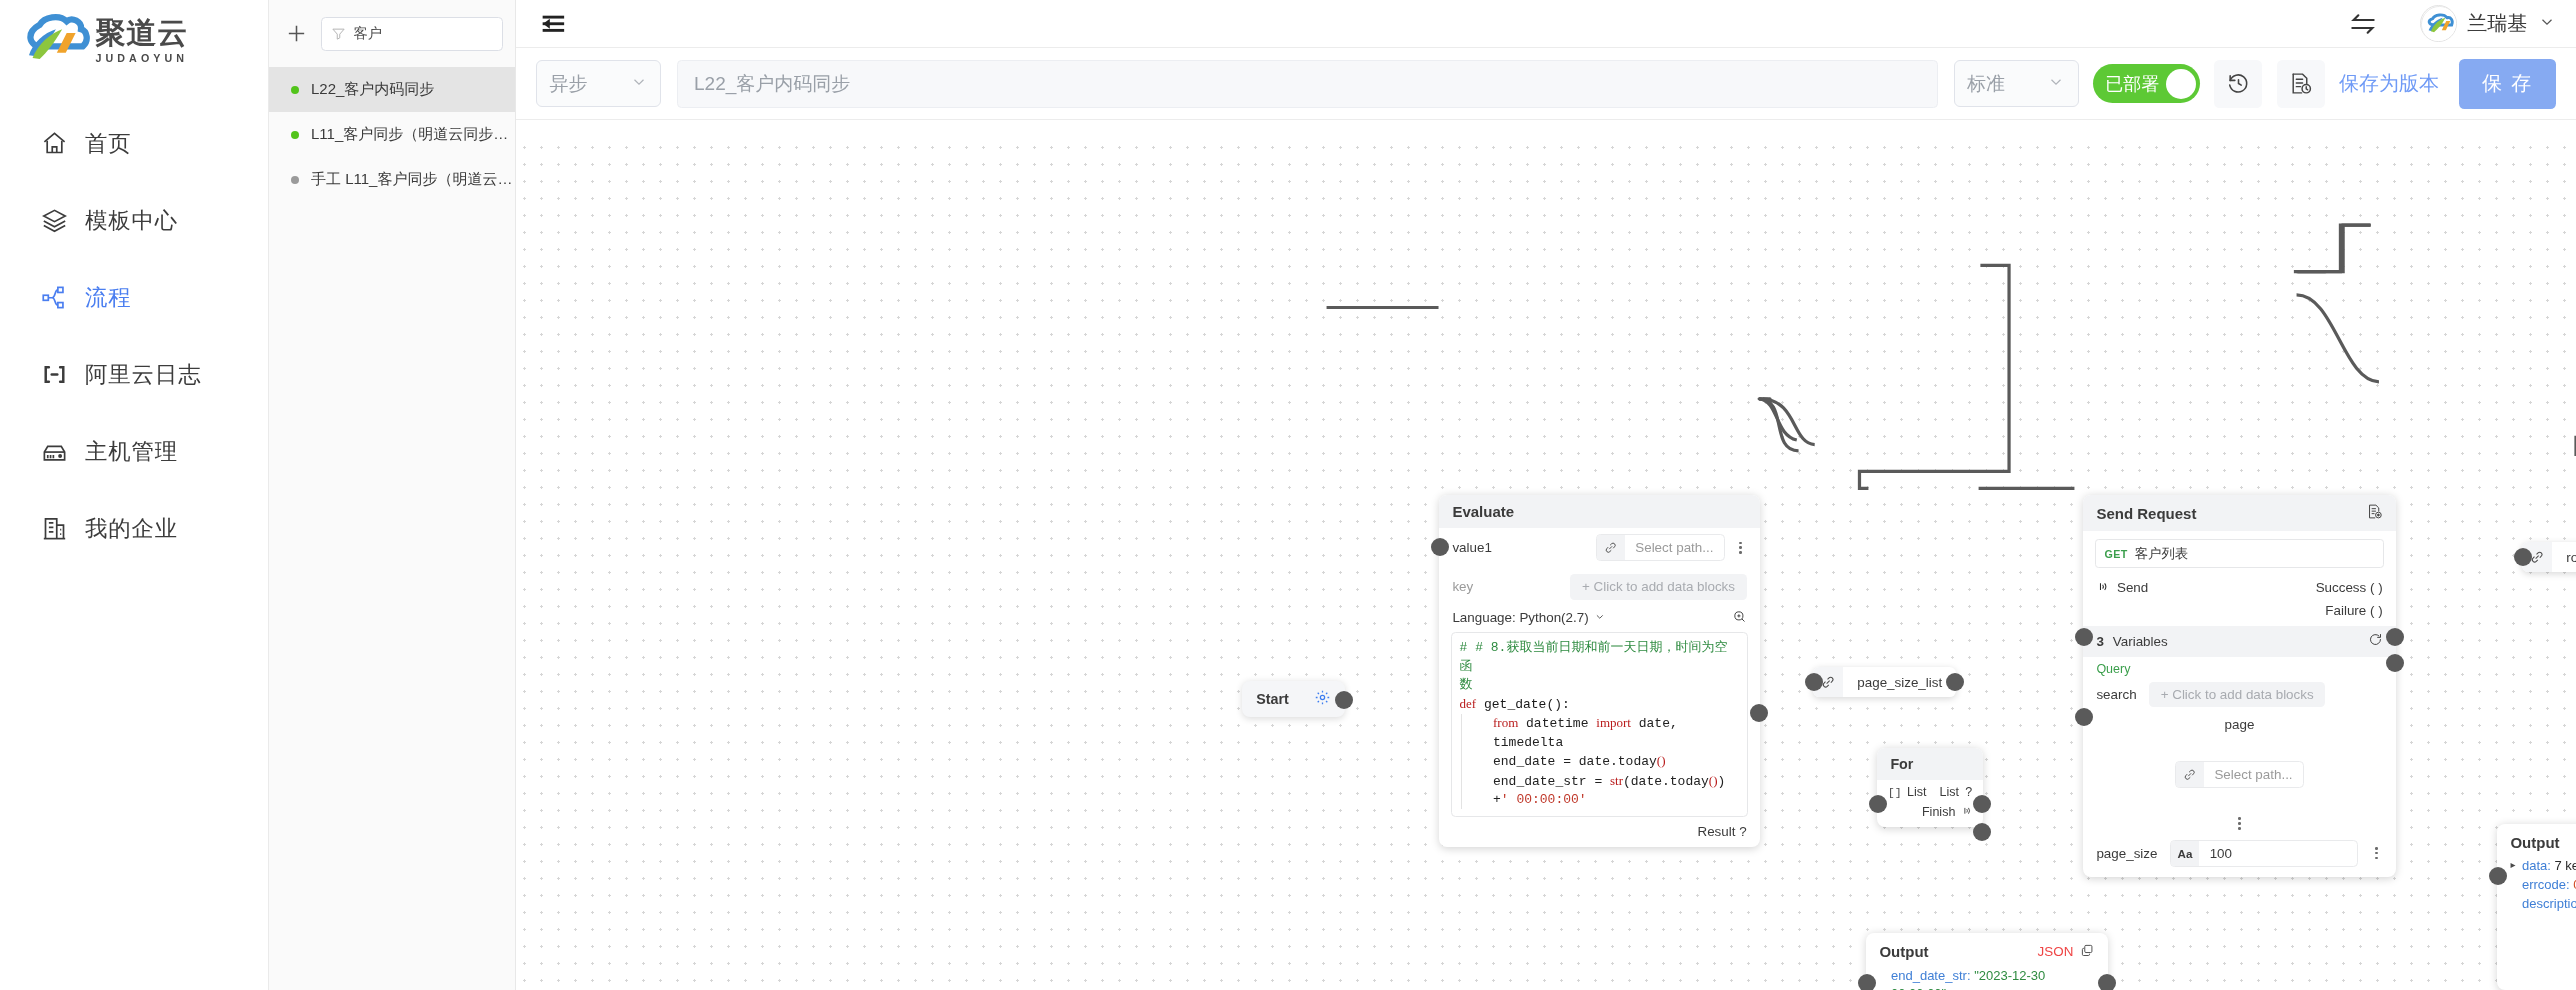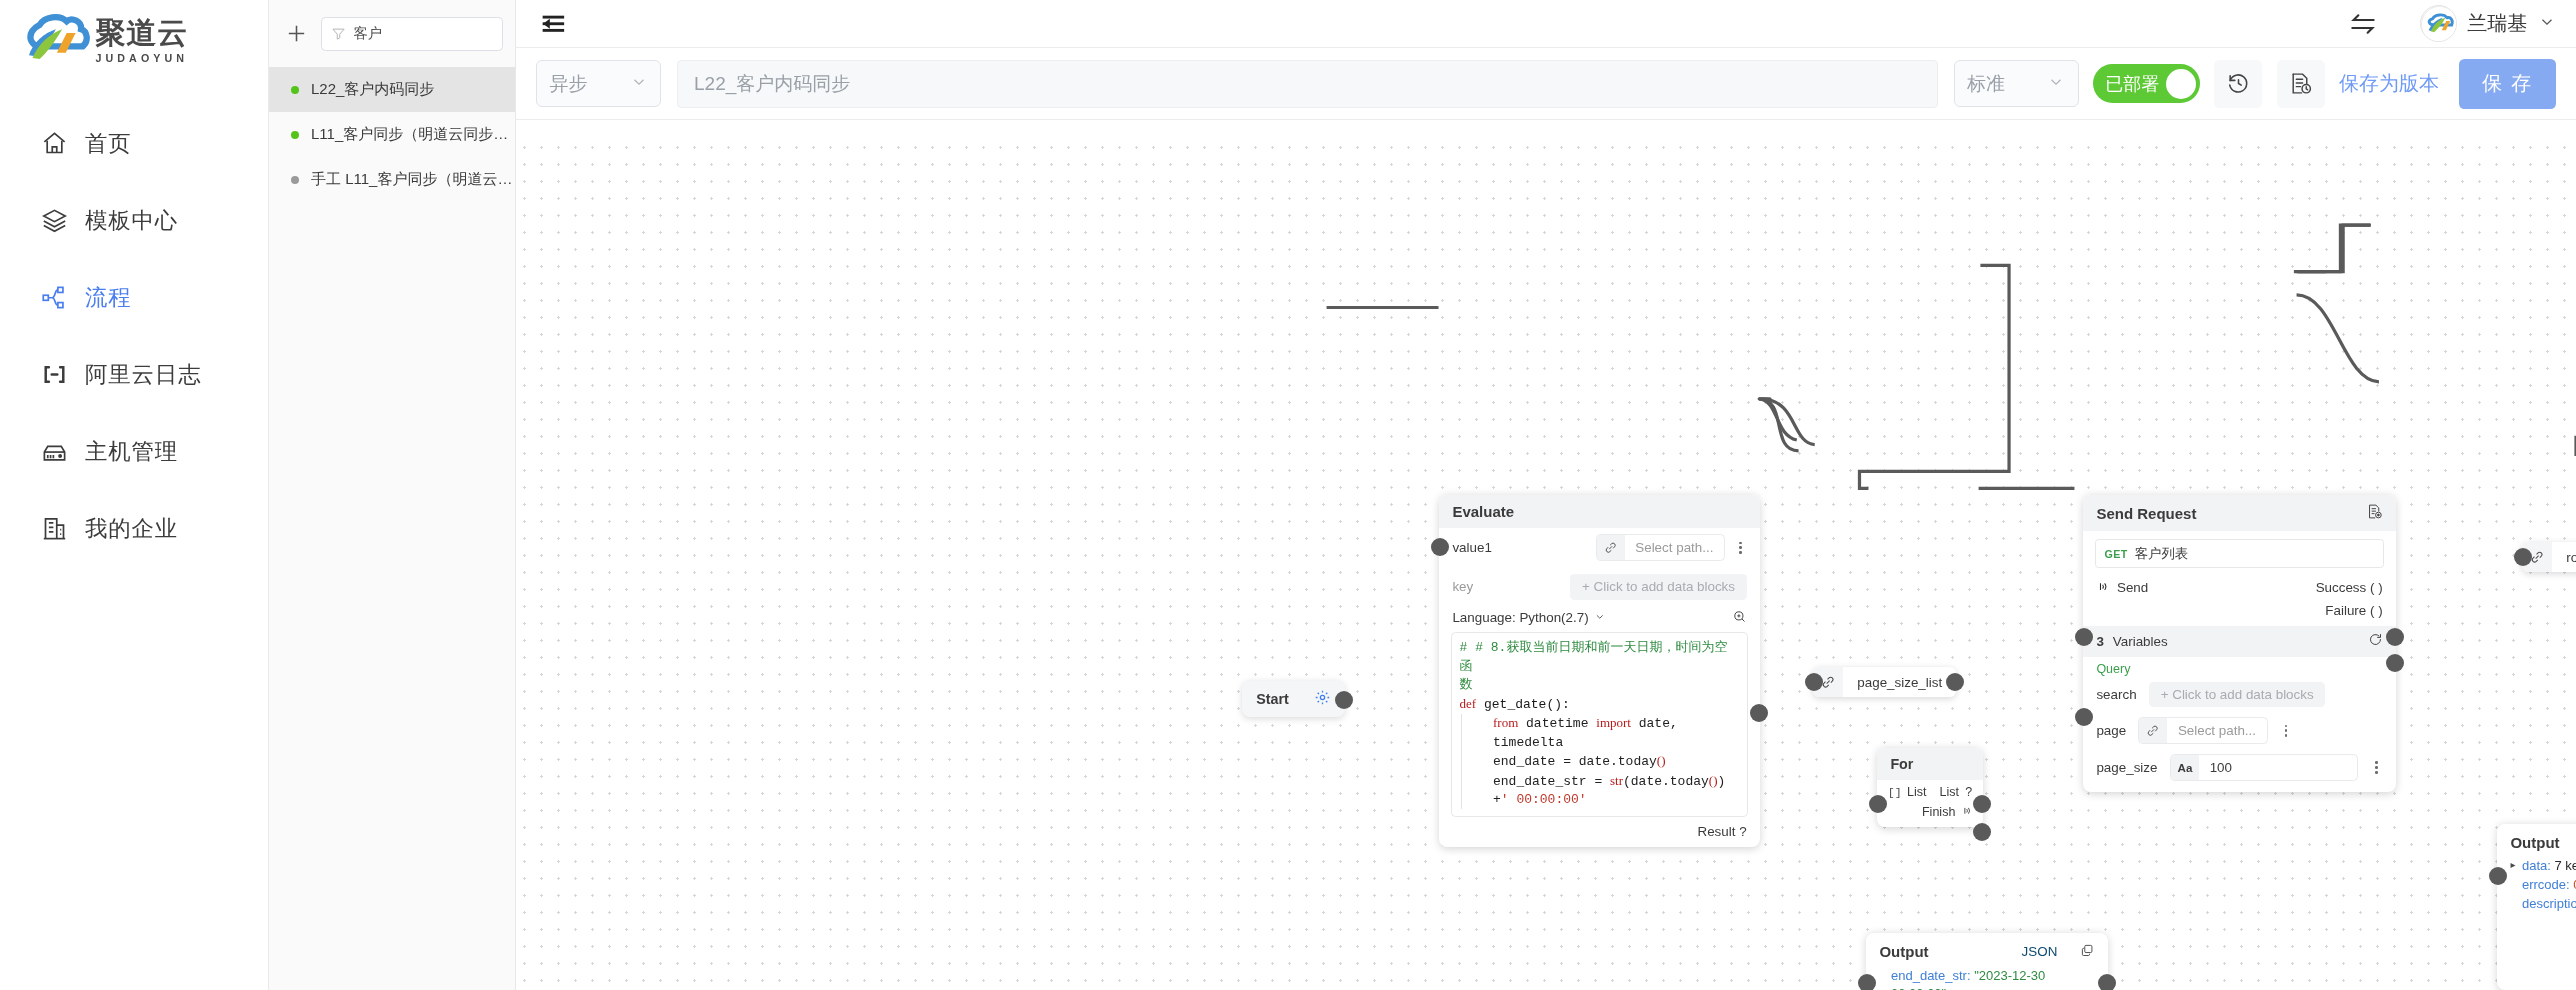--- a/index.html
+++ b/index.html
@@ -222,21 +222,21 @@
   }
   .vars-count { font-weight: bold; color: #3b3b3b; }
   .group-label { padding: 5.4px 13.4px 1.8px 13.4px; font-size: 12.5px; color: #3a9e4b; }
 
   
   .out-head {
     display: flex; align-items: center; justify-content: space-between;
     padding: 10px 13.4px 6.3px 13.4px;
   }
   .out-title { font-weight: bold; font-size: 15px; color: #3b3b3b; }
-  .out-json { font-size: 13.4px; color: #0c4a6e; display: flex; align-items: center; gap: 23px;}
+  .out-json { font-size: 13.4px; color: #ef4444; display: flex; align-items: center; gap: 7px;}
   .out-body { padding: 0 13.4px 12.5px 13.4px; font-size: 13px; line-height: 1.45; }
   .jline { display: flex; align-items: flex-start; }
   .jarrow { width: 11.6px; flex: 0 0 11.6px; color: #4a4a4a; font-size: 10px; line-height: 1.55;}
   .jkey { color: #3f7fd6; }
   .jstr { color: #2e8b40; }
   .jnum { color: #d14b26; }
   .jplain { color: #2a2a2a; }
 
   
   .val-node {
@@ -691,21 +691,21 @@
           </span>
         </div>
 
         <div class="group-label">Query</div>
 
         <div class="row" style="gap:12.5px;padding-top:3.6px;">
           <span class="field-label">search</span>
           <span class="add-block">+ Click to add data blocks</span>
         </div>
 
-        <div class="row" style="gap:12px;padding-top:3.6px;">
+        <div class="row" style="gap:29px;padding-top:3.6px;flex-direction:column;">
           <span class="field-label">page</span>
           <span class="pill-input">
             <span class="pill-prefix">
               <svg width="13.4" height="13.4" viewBox="0 0 24 24" fill="none" stroke="#4a4a4a" stroke-width="1.7">
                   <path d="M9.5 14.5 14.5 9.5"></path>
                   <path d="M11 7.5 13.5 5a3.8 3.8 0 0 1 5.4 5.4L16.5 13"></path>
                   <path d="M13 16.5 10.5 19a3.8 3.8 0 0 1-5.4-5.4L7.5 11"></path>
                 </svg>
             </span>
             <span class="pill-value">Select path...</span>

